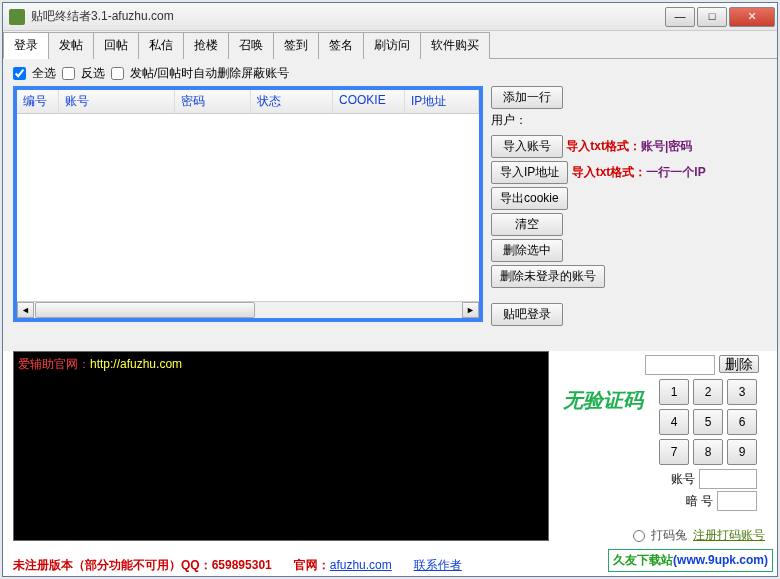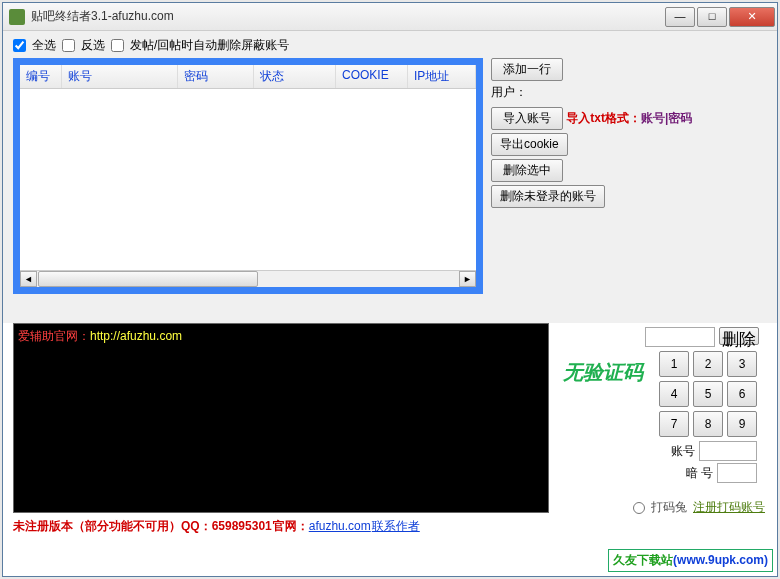--- a/index.html
+++ b/index.html
@@ -11,21 +11,21 @@
 .winbtns { display: flex; }
 .winbtn { width: 30px; height: 20px; margin-right: 2px; border: 1px solid #888; background: linear-gradient(#f8f8f8,#d8d8d8); text-align: center; line-height: 16px; font-size: 11px; cursor: pointer; border-radius: 2px;}
 .winbtn.close { width: 46px; background: linear-gradient(#e87060,#c84030); color: #fff; }
 .tabs { display: flex; background: #f0f0f0; border-bottom: 1px solid #aaa; }
 .tab { padding: 4px 10px; border: 1px solid #aaa; border-bottom: none; background: #f0f0f0; margin-right: -1px; cursor: pointer; position: relative; top: 1px; }
 .tab.active { background: #fff; border-bottom: 1px solid #fff; }
 .content { padding: 6px 10px; background: #f0f0f0; height: 292px; }
 .toprow { display: flex; align-items: center; gap: 6px; margin-bottom: 4px; }
 .cb { width: 13px; height: 13px; }
 .mainrow { display: flex; gap: 8px; }
-.tablewrap { width: 470px; height: 236px; background: #fff; border: 7px solid #3b82f6; display: flex; flex-direction: column;}
+.tablewrap { width: 470px; height: 236px; background: #fff; border: 4px solid #3b82f6; display: flex; flex-direction: column;}
 .thead { display: flex; background: linear-gradient(#fafafa,#eaeaea); border-bottom: 1px solid #ccc; }
 .th { padding: 3px 6px; color: #1040d8; border-right: 1px solid #ddd; font-size: 12px; }
 .tbody { flex: 1; background: #fff; }
 .hscroll { height: 17px; background: #f0f0f0; border-top: 1px solid #ccc; display: flex; }
 .hscroll .arrow { width: 17px; border: 1px solid #aaa; background: linear-gradient(#fafafa,#dcdcdc); text-align: center; font-size: 9px; line-height: 14px;}
 .hscroll .thumb { width: 220px; border: 1px solid #aaa; background: linear-gradient(#fafafa,#dcdcdc); margin: 0 1px; border-radius: 2px;}
 .hscroll .track { flex: 1; }
 .sidecol { flex: 1; }
 .sidebtn { display: inline-block; min-width: 72px; padding: 2px 8px; margin-bottom: 3px; border: 1px solid #888; background: linear-gradient(#fafafa,#e0e0e0); border-radius: 2px; cursor: pointer; text-align: center;}
 .sidebtn.wide { min-width: 108px; }
@@ -33,24 +33,24 @@
 .hintblue { color: #701a75; font-weight: bold; }
 .lower { display: flex; padding: 0 0 0 10px; height: 195px; }
 .console { width: 536px; height: 190px; background: #000; border: 1px solid #666; padding: 4px; font-family: SimSun, monospace; }
 .console .t1 { color: #ff4040; }
 .console .t2 { color: #ffff40; }
 .rightblock { flex: 1; padding: 4px 8px; position: relative; }
 .noverify { color: #20b050; font-weight: bold; font-size: 20px; font-style: italic; margin: 12px 0 8px 6px; }
 .numrow { display: flex; gap: 4px; margin-bottom: 4px; justify-content: flex-end; padding-right: 10px;}
 .numbtn { width: 30px; height: 26px; border: 1px solid #888; background: linear-gradient(#fafafa,#e0e0e0); border-radius: 2px; cursor: pointer; text-align: center; line-height: 24px;}
 .smallinput { width: 70px; height: 20px; border: 1px solid #aaa; padding: 0 2px;}
-.delbtn { width: 40px; height: 18px; border: 1px solid #888; background: linear-gradient(#fafafa,#e0e0e0); border-radius: 2px; cursor: pointer; font-size: 17px;}
+.delbtn { width: 40px; height: 18px; border: 1px solid #888; background: linear-gradient(#fafafa,#e0e0e0); border-radius: 2px; cursor: pointer; font-size: 14px;}
 .toprightrow { display: flex; gap: 4px; justify-content: flex-end; padding-right: 10px; margin-bottom: 4px;}
 .acctrow { display: flex; gap: 4px; align-items: center; justify-content: flex-end; padding-right: 10px; margin-top: 2px;}
-.footer { height: 28px; display: flex; align-items: flex-start; padding: 0 10px; gap: 1px; }
+.footer { height: 28px; display: flex; align-items: flex-end; padding: 0 10px; gap: 22px; }
 .footer .red { color: #d00000; font-weight: bold; }
 .footer .bluelink { color: #1040d8; text-decoration: underline; cursor: pointer; }
 .watermark { position: absolute; right: 4px; bottom: 4px; border: 1px solid #2a6; background: #fff; padding: 2px 4px; color: #1040d8; font-weight: bold; }
 .watermark .g { color: #20a020; }
 .radiorow { display: flex; align-items: center; gap: 6px; position: absolute; bottom: 2px; right: 12px; color: #555;}
 .radio { width: 12px; height: 12px; }
 </style>
 </head>
 <body>
 
@@ -58,20 +58,32 @@
   <div class="titlebar">
     <div class="icon"></div>
     <div class="title">贴吧终结者3.1-afuzhu.com</div>
     <div class="winbtns">
       <div class="winbtn">—</div>
       <div class="winbtn">□</div>
       <div class="winbtn close">✕</div>
     </div>
   </div>
 
+  <div class="tabs">
+    <div class="tab active">登录</div>
+    <div class="tab">发帖</div>
+    <div class="tab">回帖</div>
+    <div class="tab">私信</div>
+    <div class="tab">抢楼</div>
+    <div class="tab">召唤</div>
+    <div class="tab">签到</div>
+    <div class="tab">签名</div>
+    <div class="tab">刷访问</div>
+    <div class="tab">软件购买</div>
+  </div>
 
   <div class="content">
     <div class="toprow">
       <input type="checkbox" class="cb" checked="" style="">
       <span>全选</span>
       <input type="checkbox" class="cb" style="">
       <span>反选</span>
       <input type="checkbox" class="cb" style="">
       <span>发帖/回帖时自动删除屏蔽账号</span>
     </div>
@@ -91,23 +103,27 @@
           <div class="thumb"></div>
           <div class="track"></div>
           <div class="arrow">►</div>
         </div>
       </div>
       <div class="sidecol">
         <div><button class="sidebtn">添加一行</button></div>
         <div style="margin-bottom:6px">用户：</div>
         <div><button class="sidebtn">导入账号</button>
              <span class="hintred">导入txt格式：</span><span class="hintblue">账号|密码</span></div>
+        <div><button class="sidebtn">导入IP地址</button>
+             <span class="hintred">导入txt格式：</span><span class="hintblue">一行一个IP</span></div>
         <div><button class="sidebtn">导出cookie</button></div>
+        <div><button class="sidebtn">清空</button></div>
         <div><button class="sidebtn">删除选中</button></div>
         <div><button class="sidebtn wide">删除未登录的账号</button></div>
+        <div style="margin-top:12px"><button class="sidebtn">贴吧登录</button></div>
       </div>
     </div>
   </div>
 
   <div class="lower">
     <div class="console">
       <span class="t1">爱辅助官网：</span><span class="t2">http://afuzhu.com</span>
     </div>
     <div class="rightblock">
       <div class="toprightrow">

